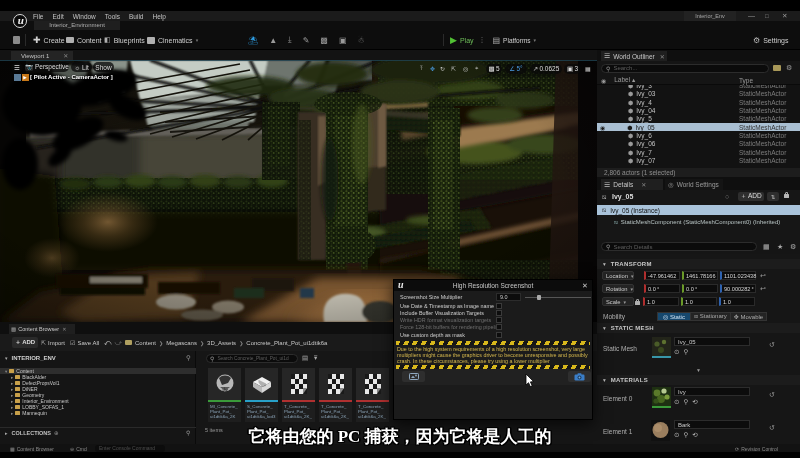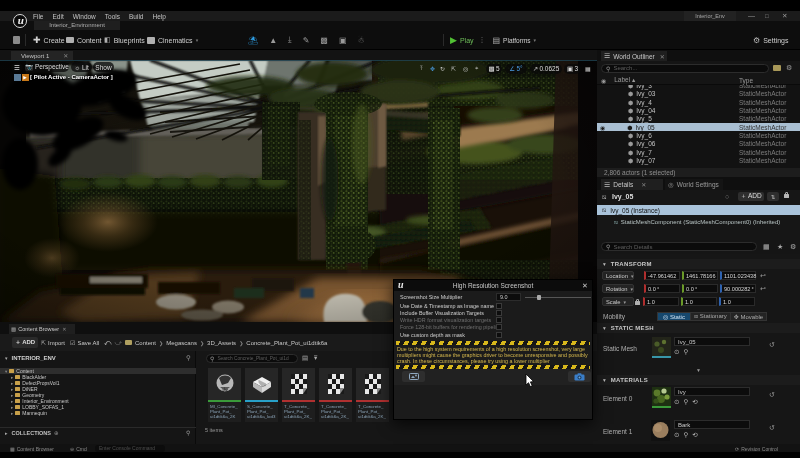--- a/index.html
+++ b/index.html
@@ -909,13 +909,14 @@
             <circle cx="5.5" cy="4.5" r="2" fill="#1c3a5e"></circle>
             <circle cx="5.5" cy="4.5" r="1" fill="#6fa8d8"></circle>
           </svg>
         </div>
     </div>
     <svg class="abs" style="left:131px;top:94px;" width="10" height="14" viewBox="0 0 10 14">
         <polygon points="1,0 1,11 3.5,8.7 5.3,12.6 7.2,11.7 5.4,7.9 8.6,7.6" fill="#fff" stroke="#000" stroke-width="0.8"></polygon>
       </svg>
   </div>
 
+  <div class="abs" id="subtitle">它将由您的 PC 捕获，因为它将是人工的</div>
 </div>
 
 </body></html>

